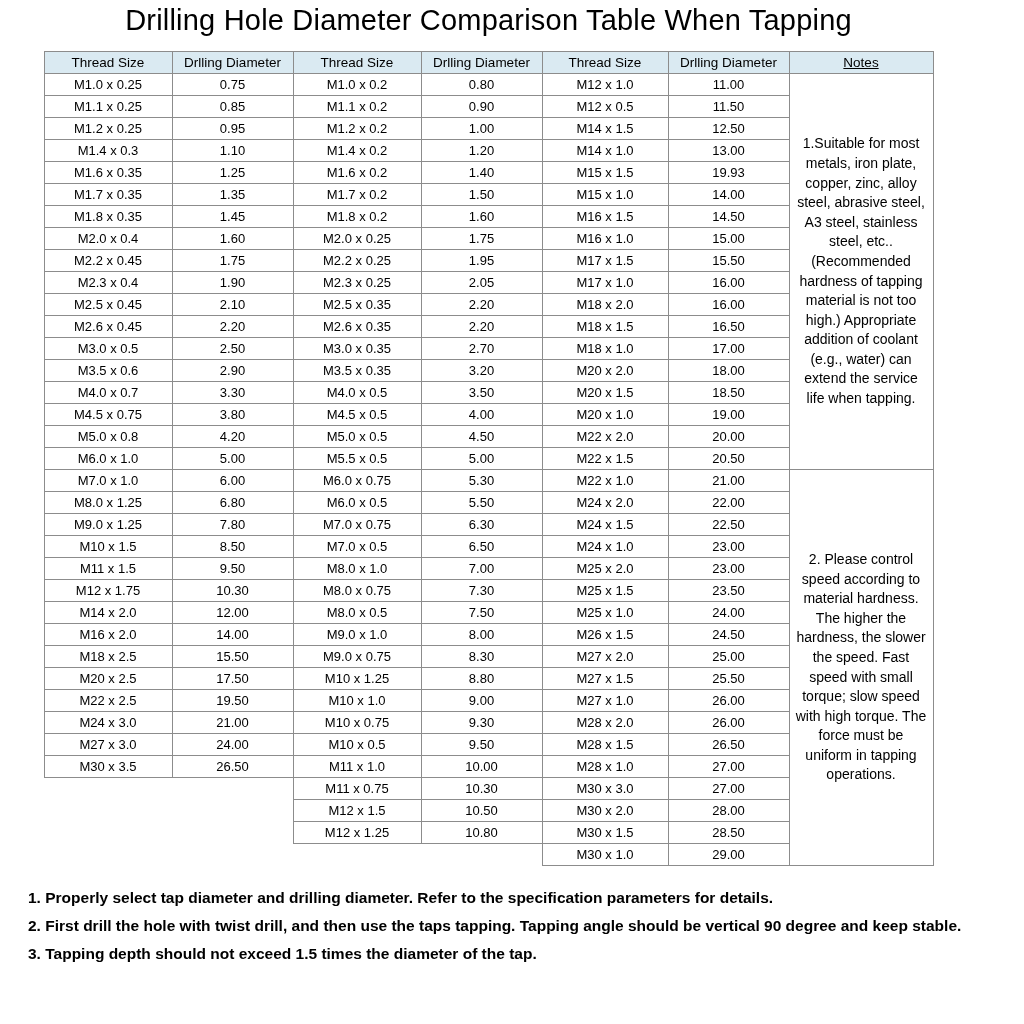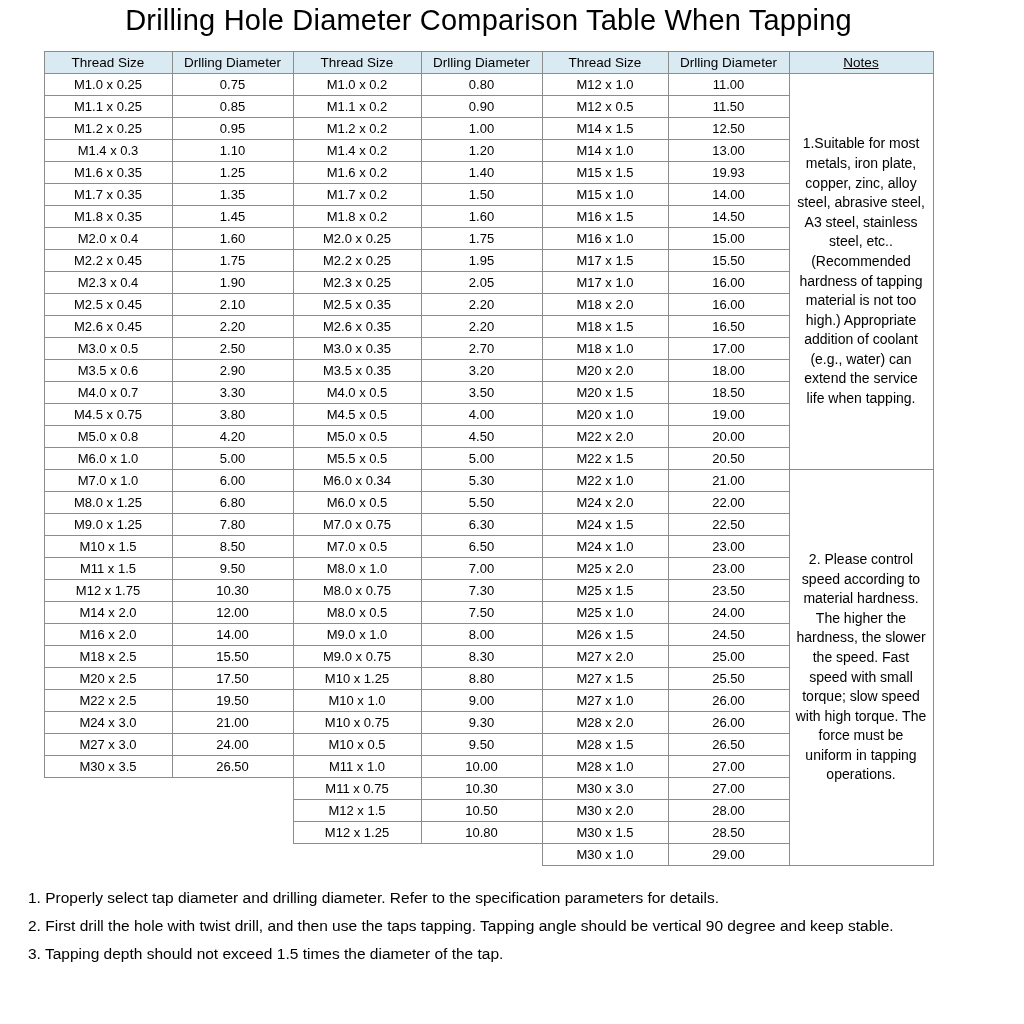--- a/index.html
+++ b/index.html
@@ -21,21 +21,21 @@
   table.cmp td.empty{border:none;background:#fff;}
   table.cmp td.notes{
     font-size:14px;
     line-height:1.4;
     white-space:normal;
     padding:2px 5px;
     text-align:center;
     vertical-align:middle;
   }
   .footer{margin:18px 0 0 28px;font-size:15.5px;line-height:28px;}
-  .footer .line{white-space:nowrap;}
+  .footer .line{white-space:nowrap;font-weight:bold;}
   .footer .indent{padding-left:18px;}
 </style>
 </head>
 <body>
 
 <div class="page">
 
   <h1 class="title">Drilling Hole Diameter Comparison Table When Tapping</h1>
 
   <table class="cmp">
@@ -201,21 +201,21 @@
           <td>M6.0 x 1.0</td>
           <td>5.00</td>
           <td>M5.5 x 0.5</td>
           <td>5.00</td>
           <td>M22 x 1.5</td>
           <td>20.50</td>
         </tr>
         <tr>
           <td>M7.0 x 1.0</td>
           <td>6.00</td>
-          <td>M6.0 x 0.34</td>
+          <td>M6.0 x 0.75</td>
           <td>5.30</td>
           <td>M22 x 1.0</td>
           <td>21.00</td>
           <td rowspan="18" class="notes">2. Please control speed according to material hardness. The higher the hardness, the slower the speed. Fast speed with small torque; slow speed with high torque. The force must be uniform in tapping operations.</td>
         </tr>
         <tr>
           <td>M8.0 x 1.25</td>
           <td>6.80</td>
           <td>M6.0 x 0.5</td>
           <td>5.50</td>

